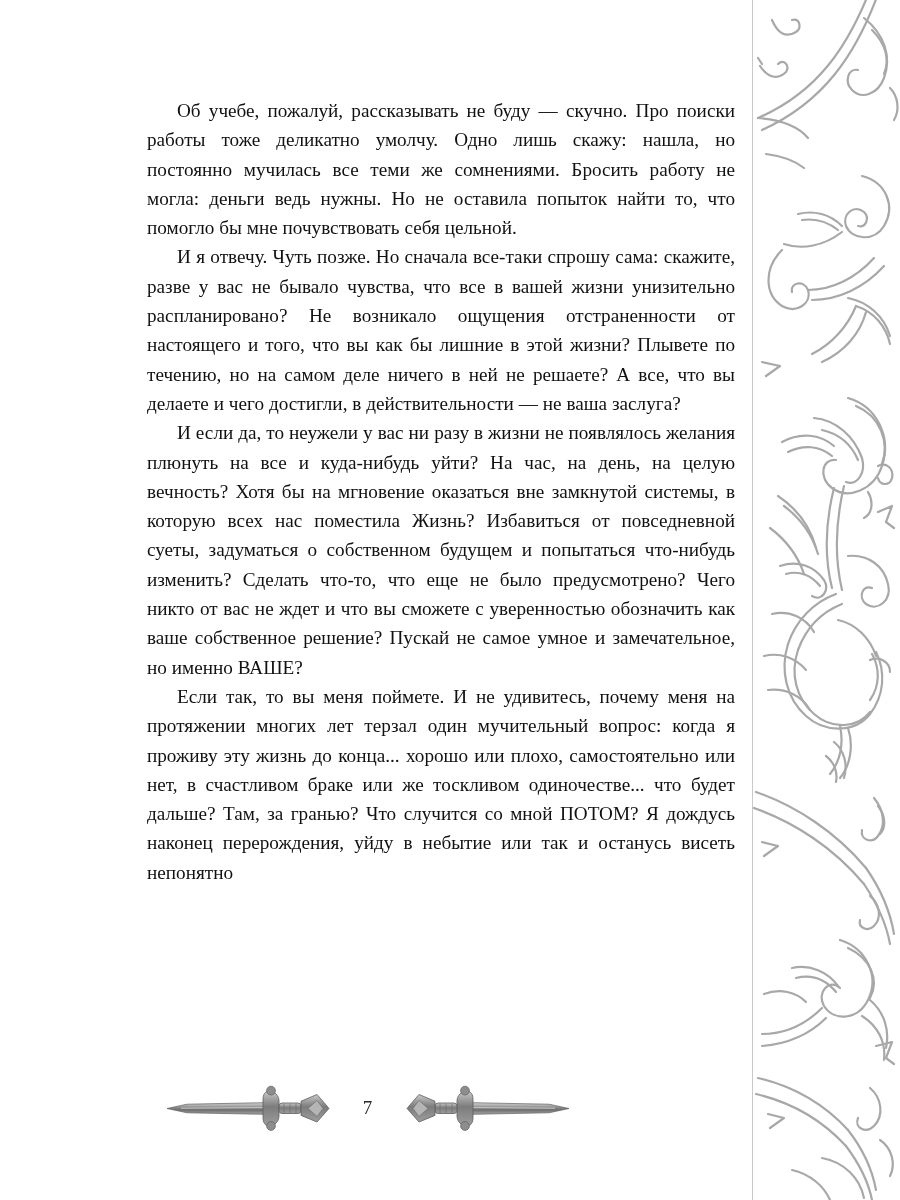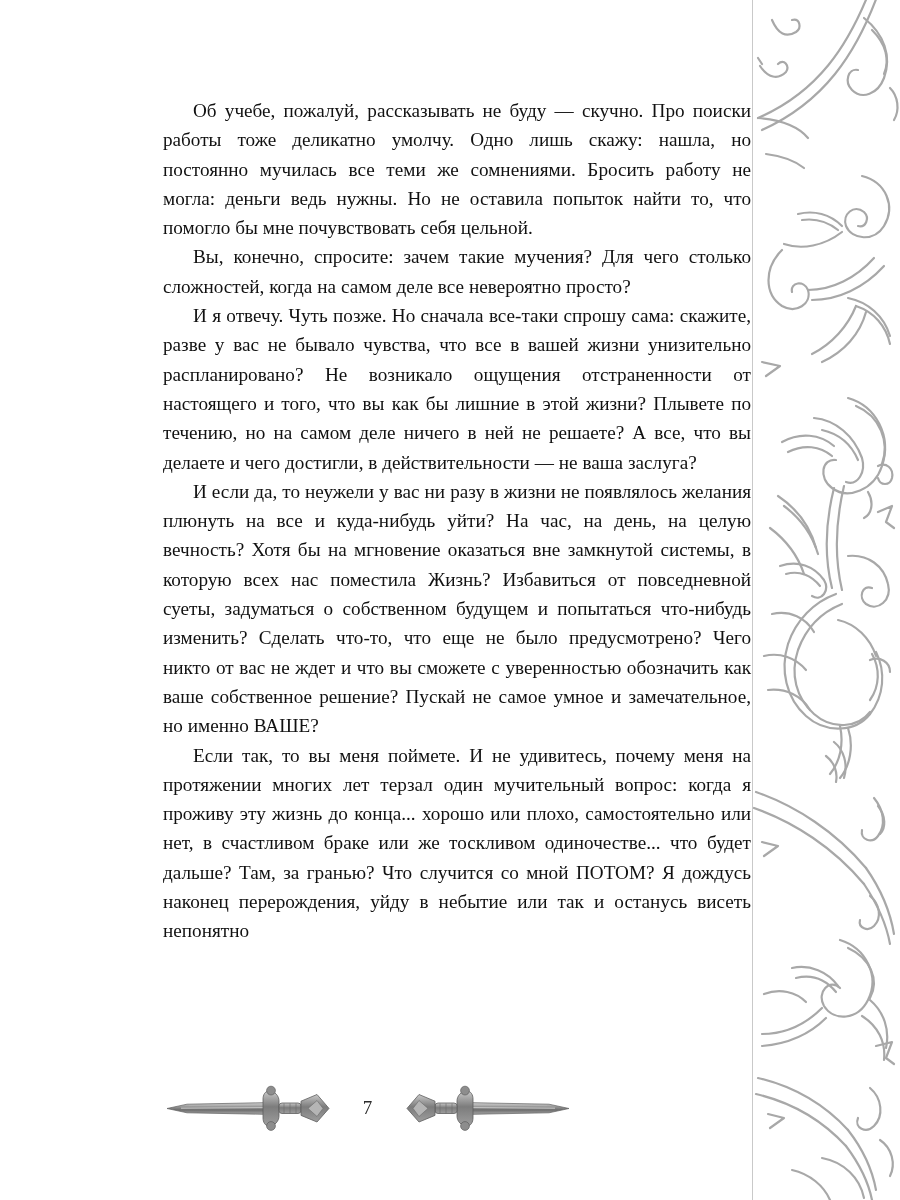--- a/index.html
+++ b/index.html
@@ -43,21 +43,20 @@
     height: 1200px;
     background: #c9c9c9;
   }
 
   
   .text-column {
     position: absolute;
     left: 147px;
     top: 96px;
     width: 588px;
-    margin-left: 16px;
   }
   .para {
     margin: 0;
     font-size: 19.2px;
     line-height: 29.3px;
     color: #111111;
     text-align: justify;
     text-indent: 30px;
     hyphens: manual;
     -webkit-hyphens: manual;
@@ -192,21 +191,20 @@
         <path d="M 118 1088 C 130 1098 132 1116 122 1126 C 114 1134 102 1128 106 1118"></path>
         <path d="M 70 1158 C 92 1162 108 1178 112 1198"></path>
         <path d="M 40 1170 C 58 1174 72 1186 78 1200"></path>
         <path d="M 128 1140 C 140 1148 144 1164 138 1176"></path>
       </g>
     </svg>
   </div>
 
   <div class="text-column">
     <p class="para">Об учебе, пожалуй, рассказывать не буду — скучно. Про поиски работы тоже деликатно умолчу. Одно лишь скажу: нашла, но постоянно мучилась все теми же сомнениями. Бросить работу не могла: деньги ведь нужны. Но не оставила попыток найти то, что помогло бы мне почувствовать себя цельной.</p>
-    <p class="para">Вы, конечно, спросите: зачем такие мучения? Для чего столько сложностей, когда на самом деле все невероятно просто?</p>
     <p class="para">И я отвечу. Чуть позже. Но сначала все-таки спрошу сама: скажите, разве у вас не бывало чувства, что все в вашей жизни унизительно распланировано? Не возникало ощущения отстраненности от настоящего и того, что вы как бы лишние в этой жизни? Плывете по течению, но на самом деле ничего в ней не решаете? А все, что вы делаете и чего достигли, в действительности — не ваша заслуга?</p>
     <p class="para">И если да, то неужели у вас ни разу в жизни не появлялось желания плюнуть на все и куда-нибудь уйти? На час, на день, на целую вечность? Хотя бы на мгновение оказаться вне замкнутой системы, в которую всех нас поместила Жизнь? Избавиться от повседневной суеты, задуматься о собственном будущем и попытаться что-нибудь изменить? Сделать что-то, что еще не было предусмотрено? Чего никто от вас не ждет и что вы сможете с уверенностью обозначить как ваше собственное решение? Пускай не самое умное и замечательное, но именно ВАШЕ?</p>
     <p class="para last-flow">Если так, то вы меня поймете. И не удивитесь, почему меня на протяжении многих лет терзал один мучительный вопрос: когда я проживу эту жизнь до конца... хорошо или плохо, самостоятельно или нет, в счастливом браке или же тоскливом одиночестве... что будет дальше? Там, за гранью? Что случится со мной ПОТОМ? Я дождусь наконец перерождения, уйду в небытие или так и останусь висеть непонятно</p>
   </div>
 
   <div class="footer">
 
     <svg class="sword left" viewBox="0 0 170 46" aria-hidden="true">
       <defs>
         <linearGradient id="bladeGrad" x1="0" y1="0" x2="0" y2="1">

